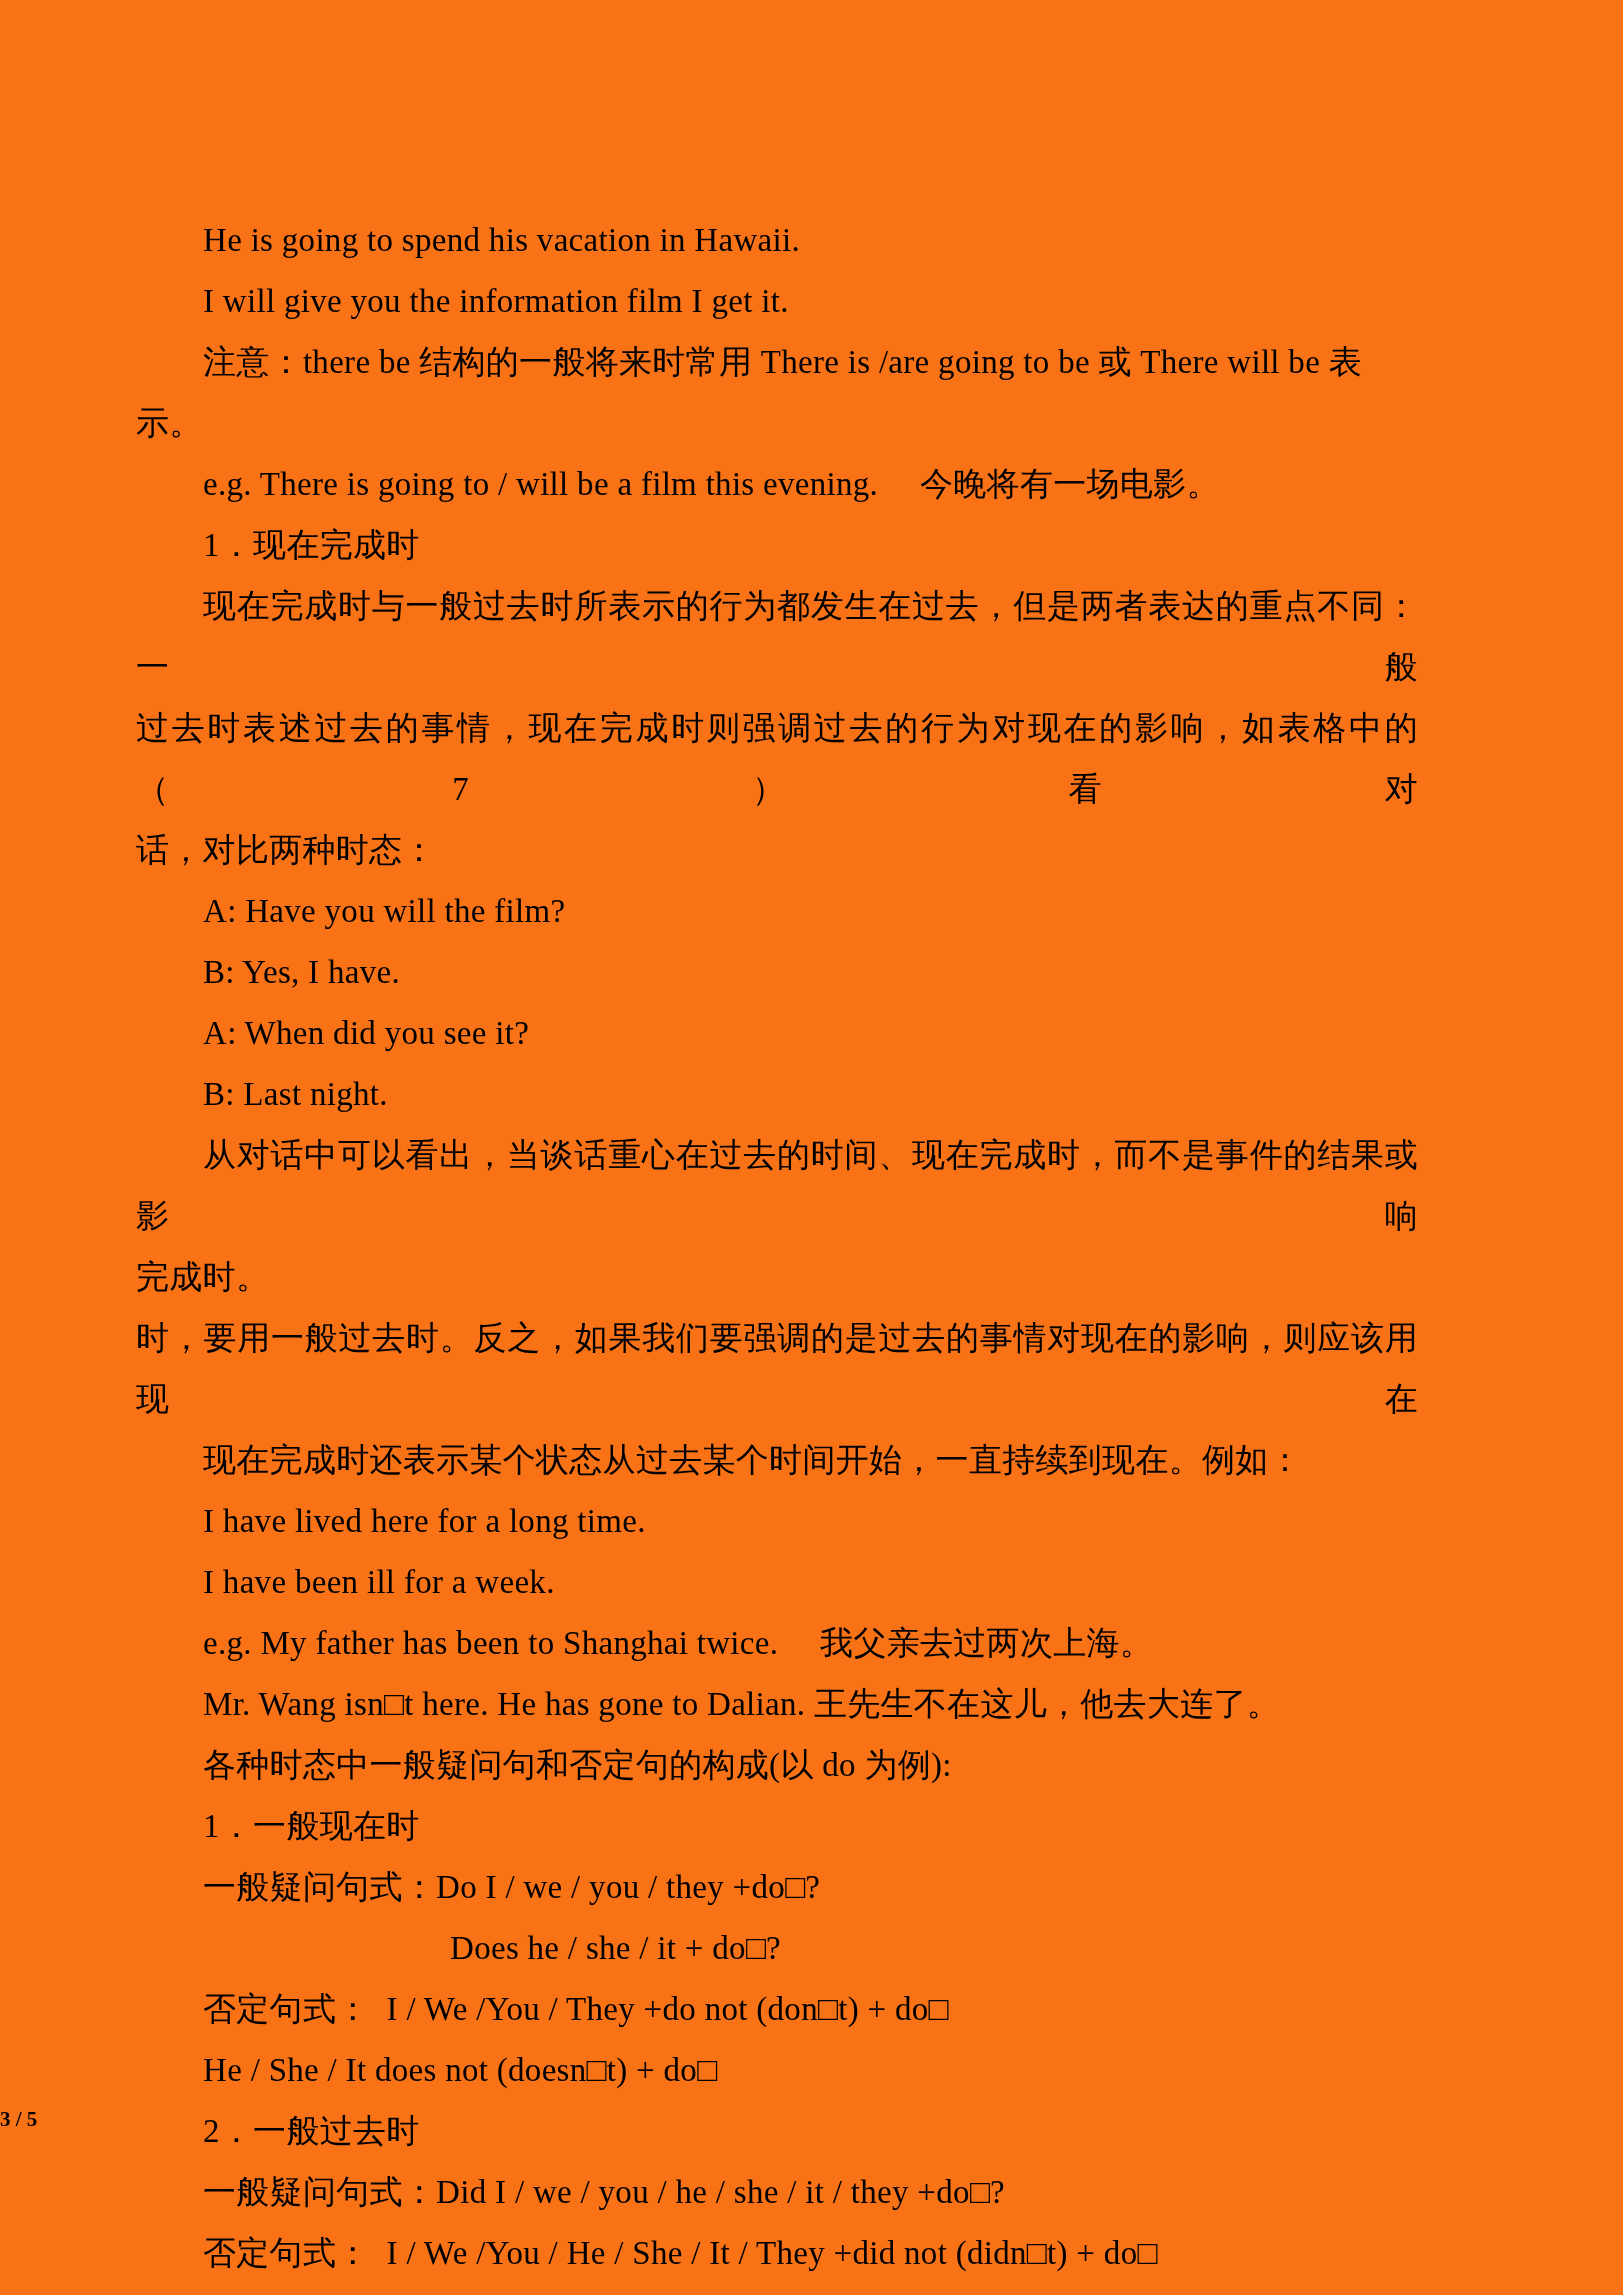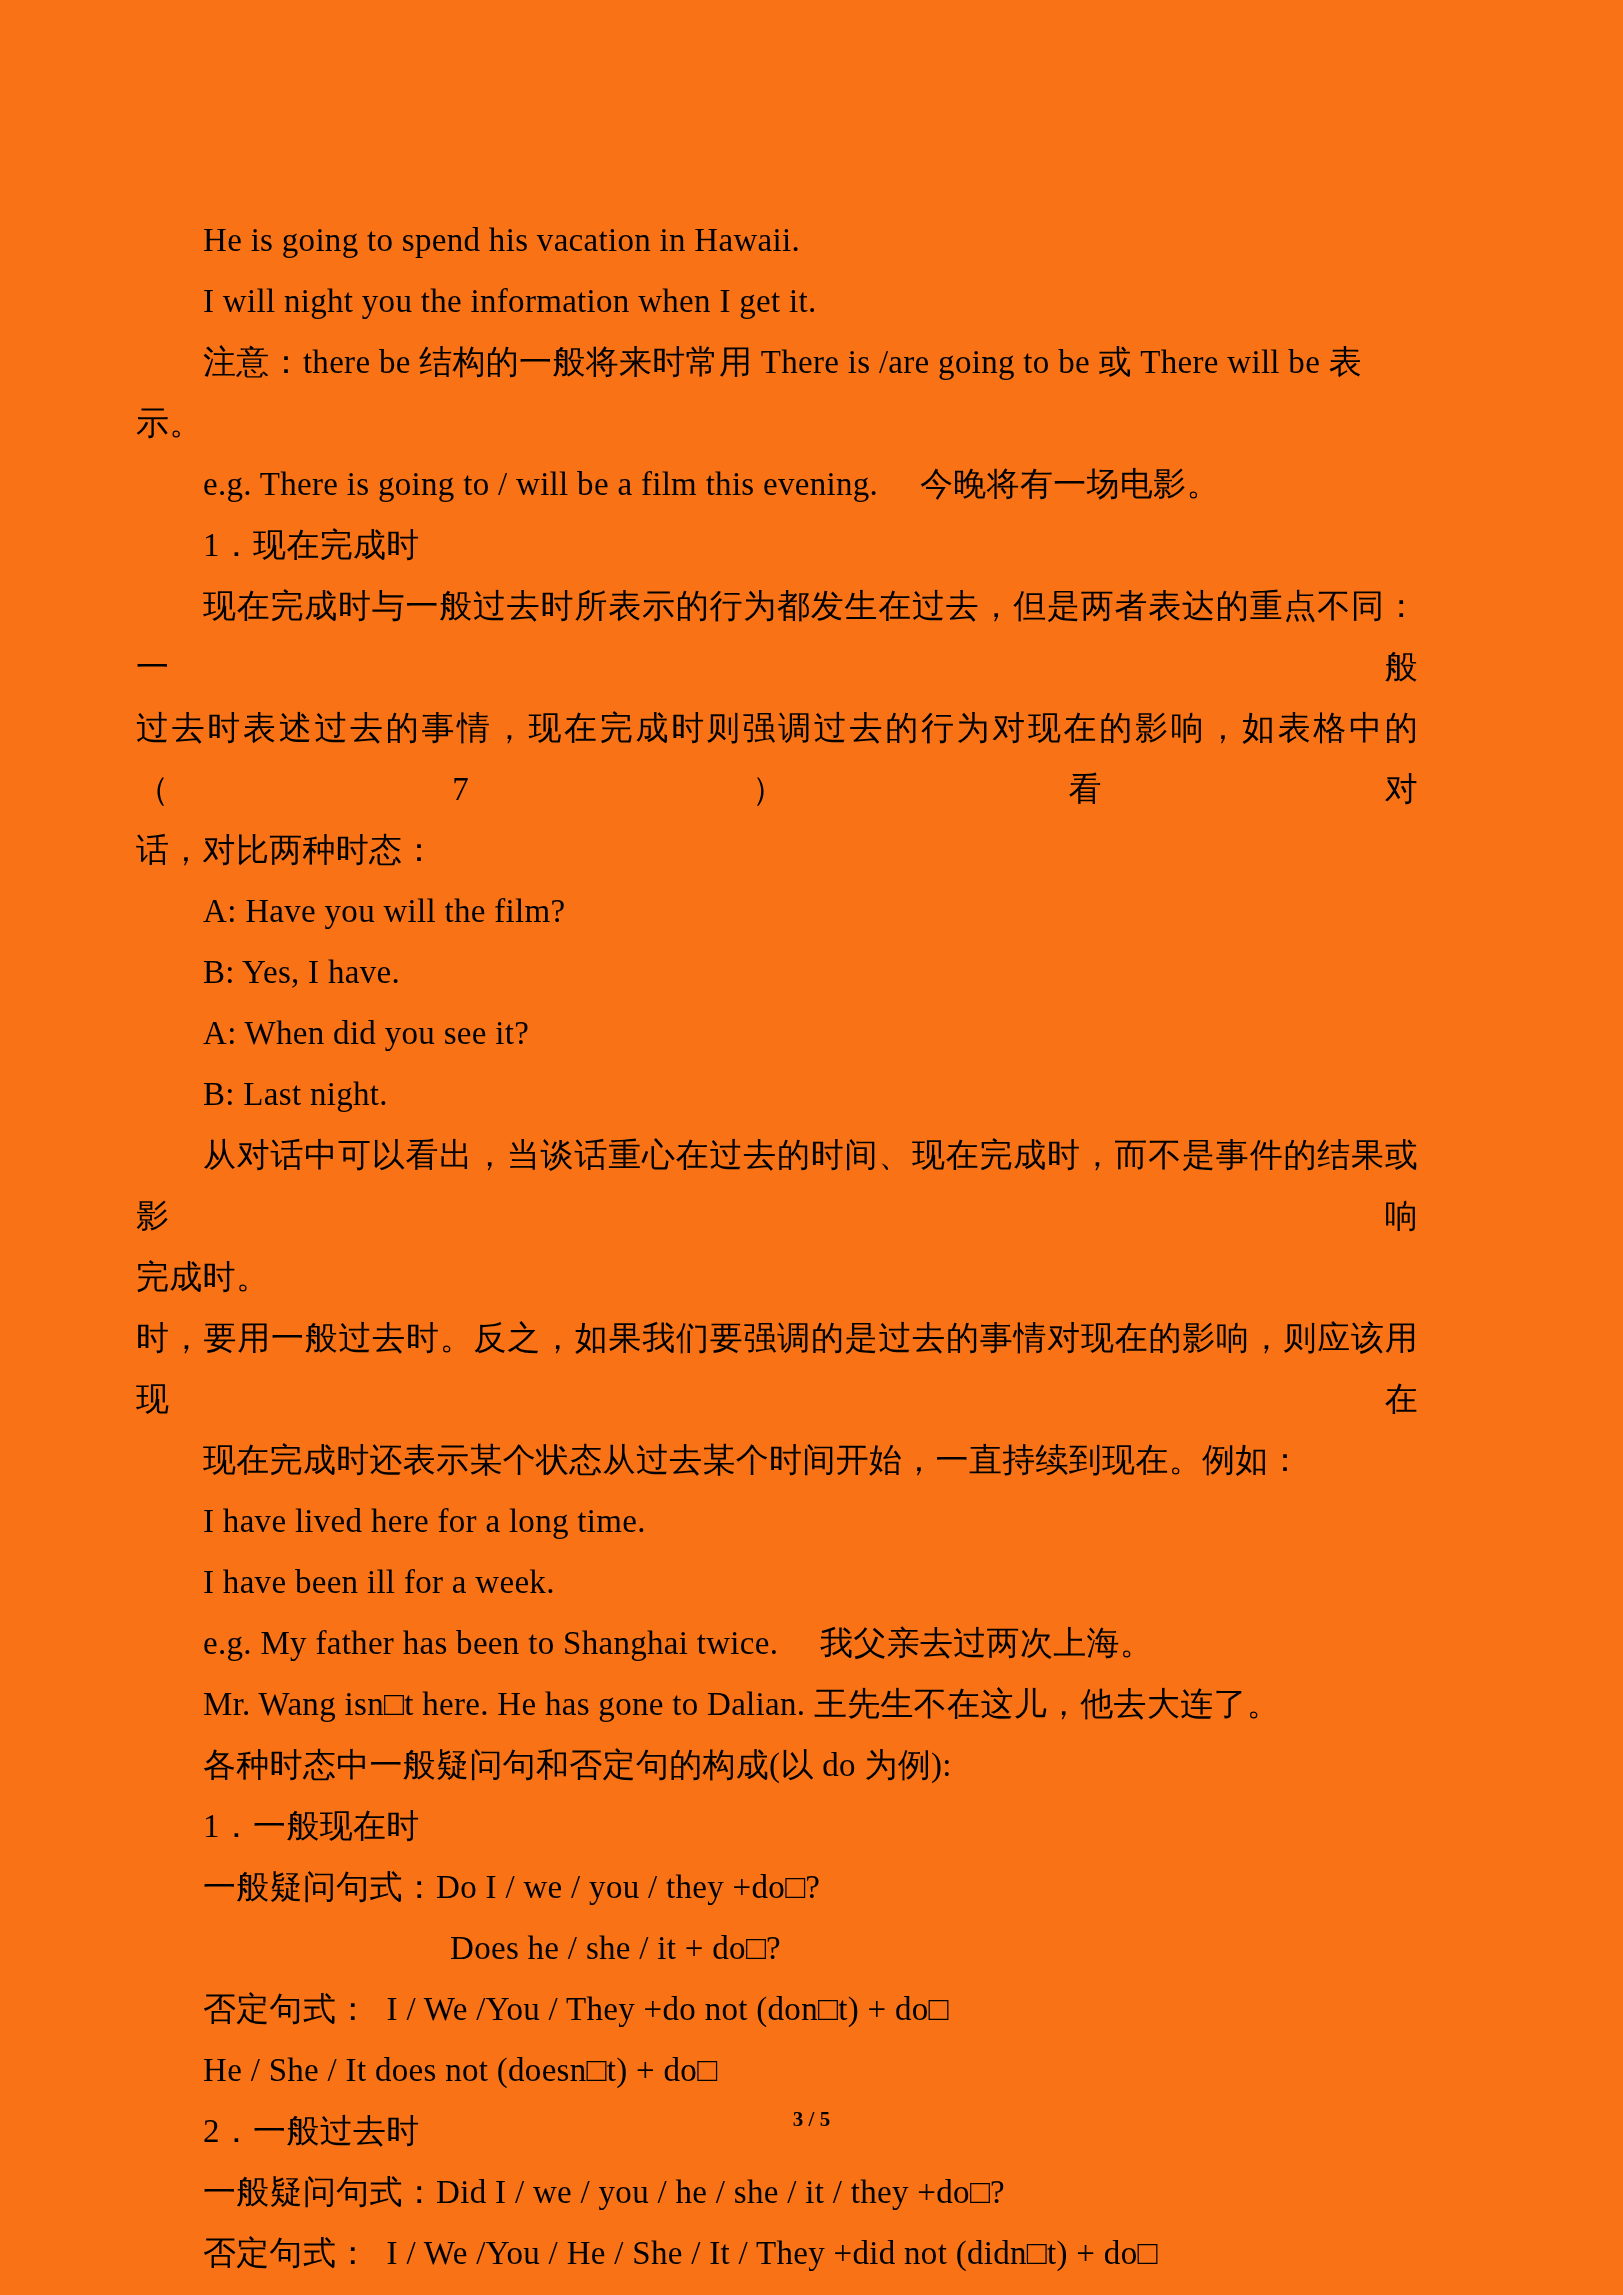--- a/index.html
+++ b/index.html
@@ -36,34 +36,33 @@
   }
   .fill {
     text-align: justify;
     text-align-last: justify;
   }
   .footer {
     position: absolute;
     top: 2107px;
     left: 0;
     width: 100%;
-    text-align: center;
     font-size: 21px;
     font-weight: bold;
     font-family: "Liberation Serif", "DejaVu Serif", serif;
     color: #000000;
   }
 </style>
 </head>
 <body>
 
 <div class="page">
   <div class="content">
     <div class="line ind">He is going to spend his vacation in Hawaii.</div>
-    <div class="line ind">I will night you the information when I get it.</div>
+    <div class="line ind">I will give you the information film I get it.</div>
     <div class="line ind">注意：there be 结构的一般将来时常用 There is /are going to be 或 There will be 表示。</div>
     <div class="line ind">e.g. There is going to / will be a film this evening.　 今晚将有一场电影。</div>
     <div class="line ind">1．现在完成时</div>
     <div class="line ind fill">现在完成时与一般过去时所表示的行为都发生在过去，但是两者表达的重点不同：一般</div>
     <div class="line fill">过去时表述过去的事情，现在完成时则强调过去的行为对现在的影响，如表格中的（7）看对</div>
     <div class="line">话，对比两种时态：</div>
     <div class="line ind">A: Have you will the film?</div>
     <div class="line ind">B: Yes, I have.</div>
     <div class="line ind">A: When did you see it?</div>
     <div class="line ind">B: Last night.</div>

